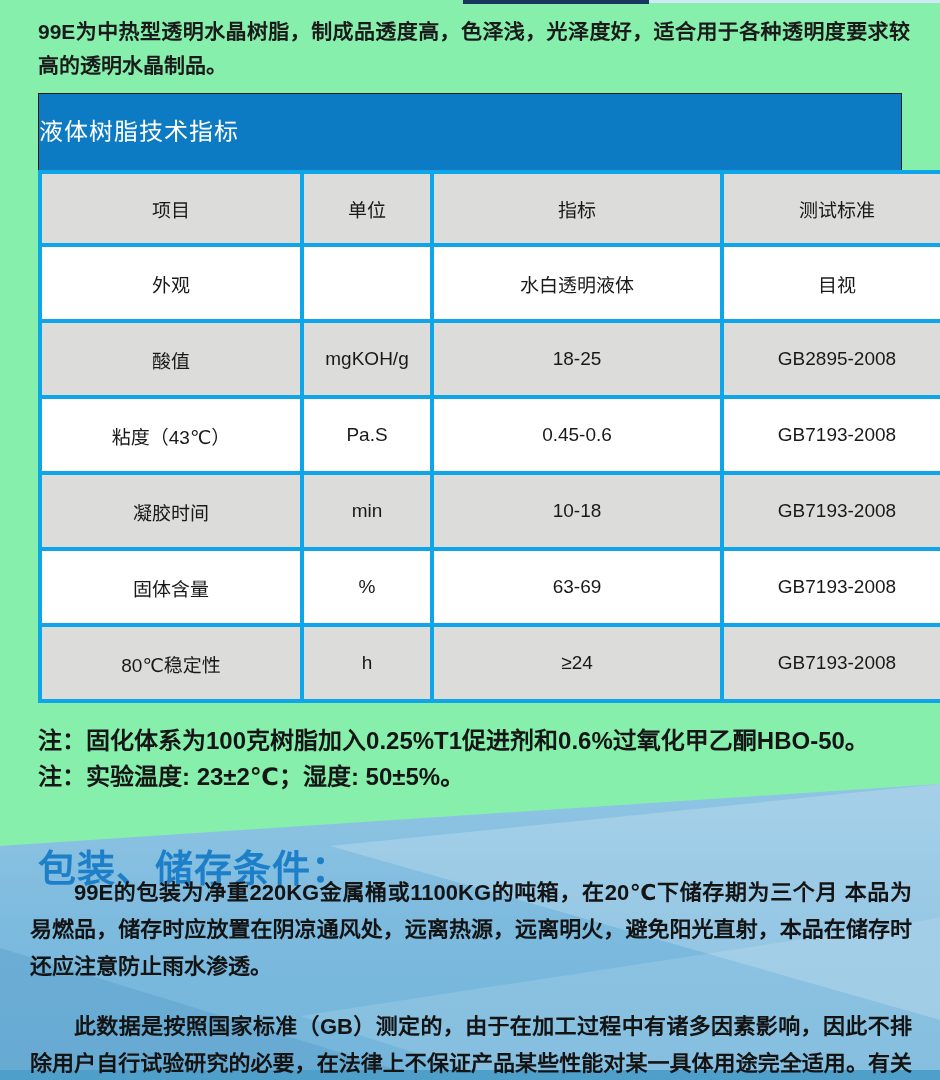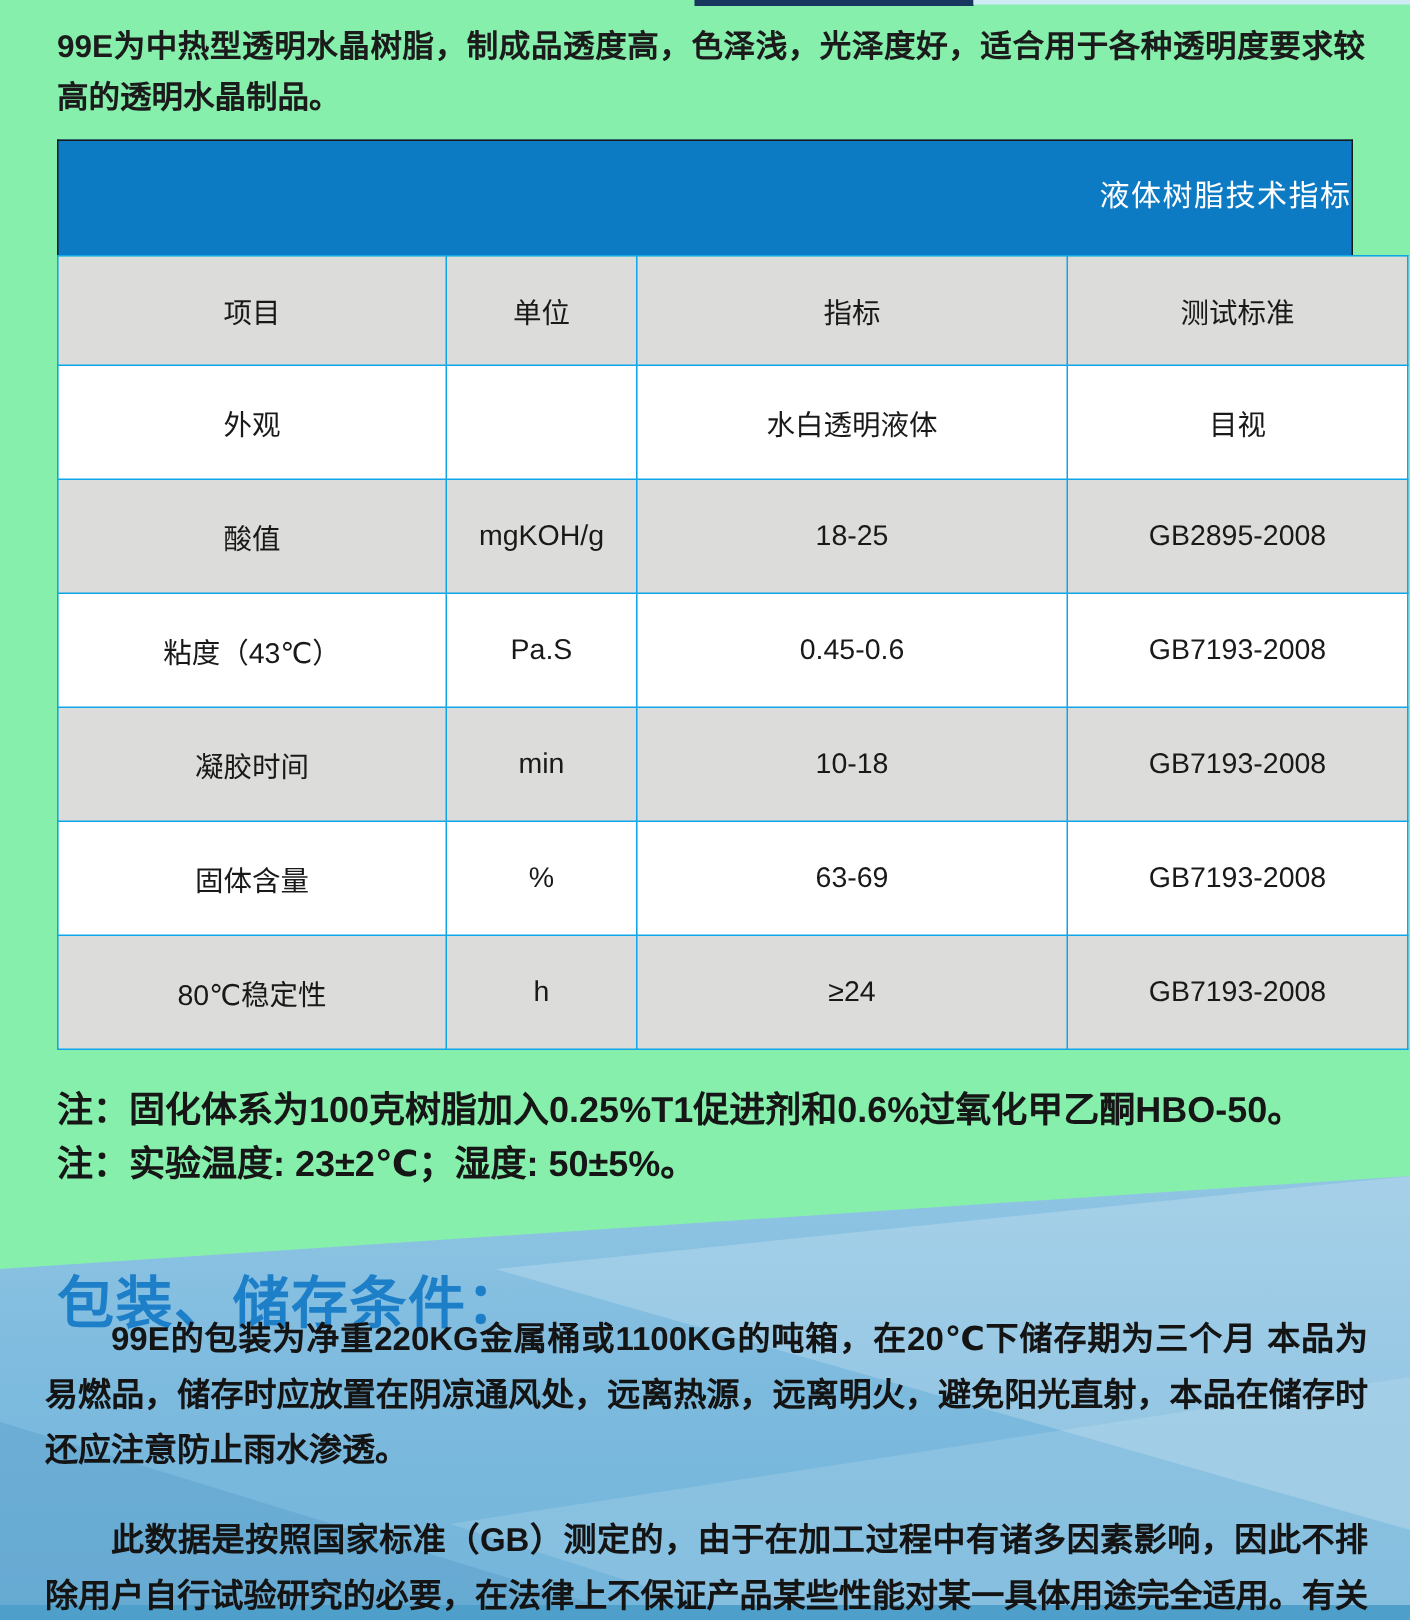--- a/index.html
+++ b/index.html
@@ -56,29 +56,29 @@
     font-weight: 600; text-align: justify;
   }
 
   
   .spec-table-wrap { position: absolute; left: 38px; top: 93px; width: 864px; }
   .spec-title {
     box-sizing: border-box;
     height: 77px; line-height: 75px;
     background: #0d7bc4;
     border: 1px solid #1a1a1a; border-bottom: none;
-    color: #ffffff; font-size: 20px; text-align: right;
+    color: #ffffff; font-size: 24px; text-align: left;
     font-weight: 500; letter-spacing: 1px;
   }
   table.spec {
     border-collapse: collapse; table-layout: fixed;
     width: 864px;
   }
   table.spec td, table.spec th {
-    border: 1px solid #0ea5e9;
+    border: 4px solid #0ea5e9;
     text-align: center; vertical-align: middle;
     font-size: 19px; color: #191919; font-weight: 500;
     padding: 0 4px;
     background: #ffffff;
   }
   table.spec tr { height: 76px; }
   table.spec tr.head-row { height: 73px; }
   table.spec tr.alt td, table.spec tr.head-row th { background: #dcdcda; }
   .col-item { width: 250px; }
   .col-unit { width: 118px; }

